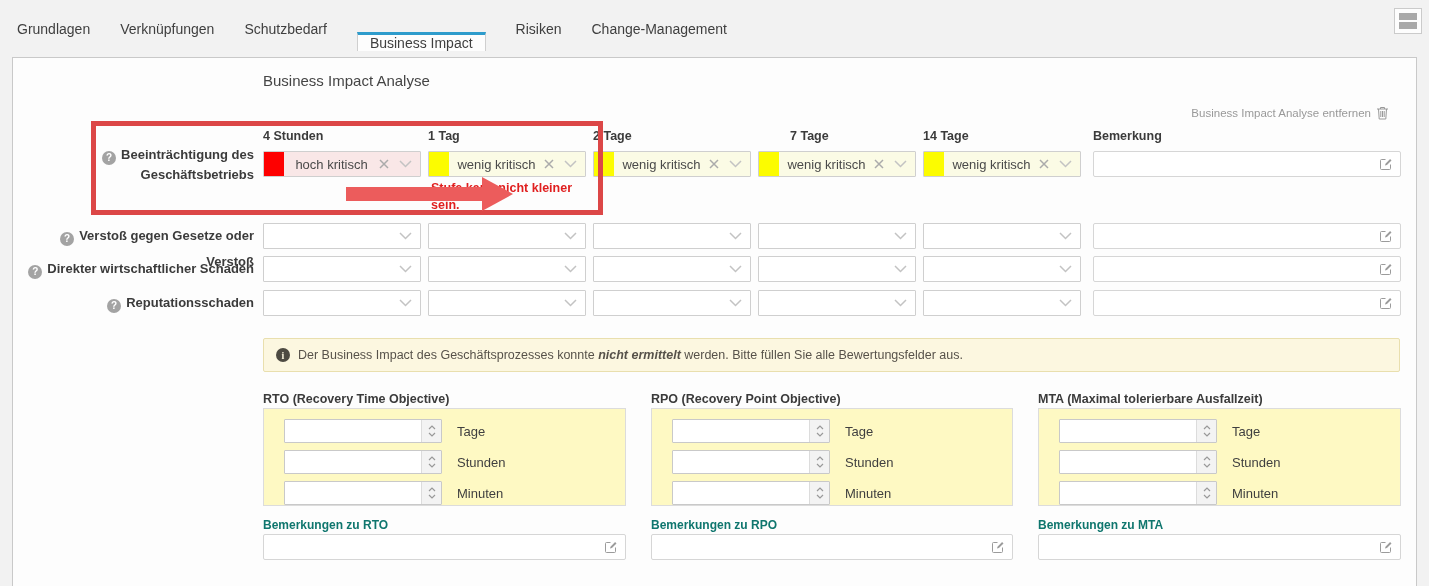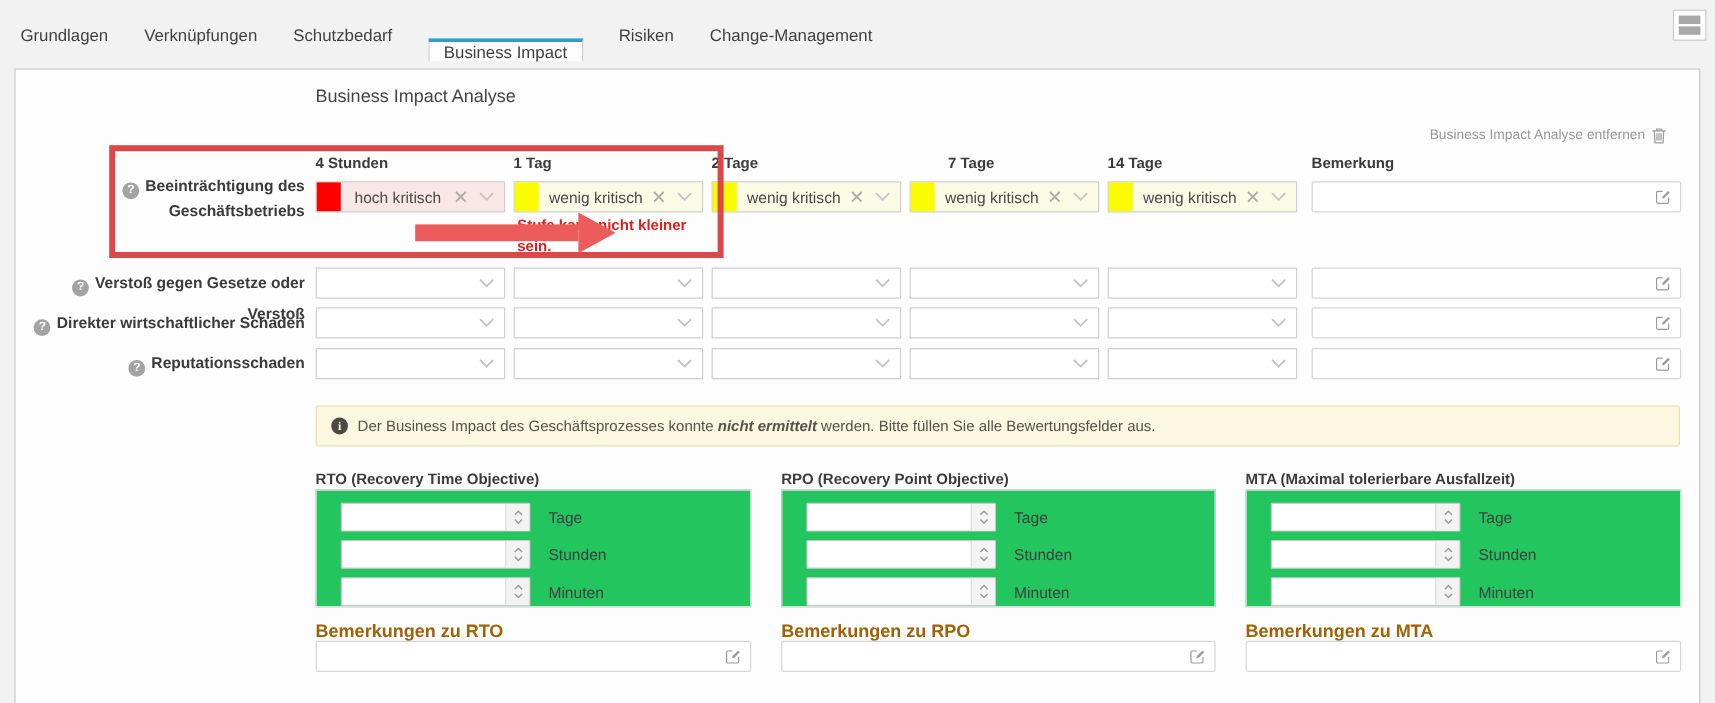--- a/index.html
+++ b/index.html
@@ -83,34 +83,34 @@
   }
   .alert b { font-weight:700;font-style:italic; }
   .info-ic {
     flex:0 0 auto; width:14px; height:14px; border-radius:50%; background:#4d4a42;
     color:#fcf7e0; font-size:10px; font-weight:700; font-family:"Liberation Serif", serif;
     display:flex; align-items:center; justify-content:center;
   }
   
   .sec-title { position:absolute; top:334px; font-size:12.5px; font-weight:700; color:#3b3b3b; }
   .sec-panel {
-    position:absolute; top:350px; height:98px; background:#22c55e; border:1px solid #dcdcdc;
+    position:absolute; top:350px; height:98px; background:#fef9c3; border:1px solid #dcdcdc;
     padding:10px 0 0 20px;
   }
   .spin-row { display:flex; align-items:center; margin-bottom:7px; }
   .spin-input {
     width:158px; height:24px; background:#fff; border:1px solid #c9c9c9; border-radius:1px;
     display:flex; justify-content:flex-end; cursor:text;
   }
   .spin-btns {
     width:20px; align-self:stretch; border-left:1px solid #dcdcdc; background:#f3f3f3;
     display:flex; align-items:center; justify-content:center; cursor:pointer;
   }
   .unit { margin-left:15px; font-size:13px; color:#3f3f3f; }
-  .remark-label { position:absolute; top:460px; font-size:15px; font-weight:700; color:#a16207; }
+  .remark-label { position:absolute; top:460px; font-size:12px; font-weight:700; color:#0f766e; }
 </style>
 </head>
 <body>
 
 <div class="tabbar">
   <div class="tab">Grundlagen</div>
   <div class="tab">Verknüpfungen</div>
   <div class="tab">Schutzbedarf</div>
   <div class="tab active" style="border-top-color: rgb(46, 156, 204); margin-top: 32px;">Business Impact</div>
   <div class="tab">Risiken</div>

